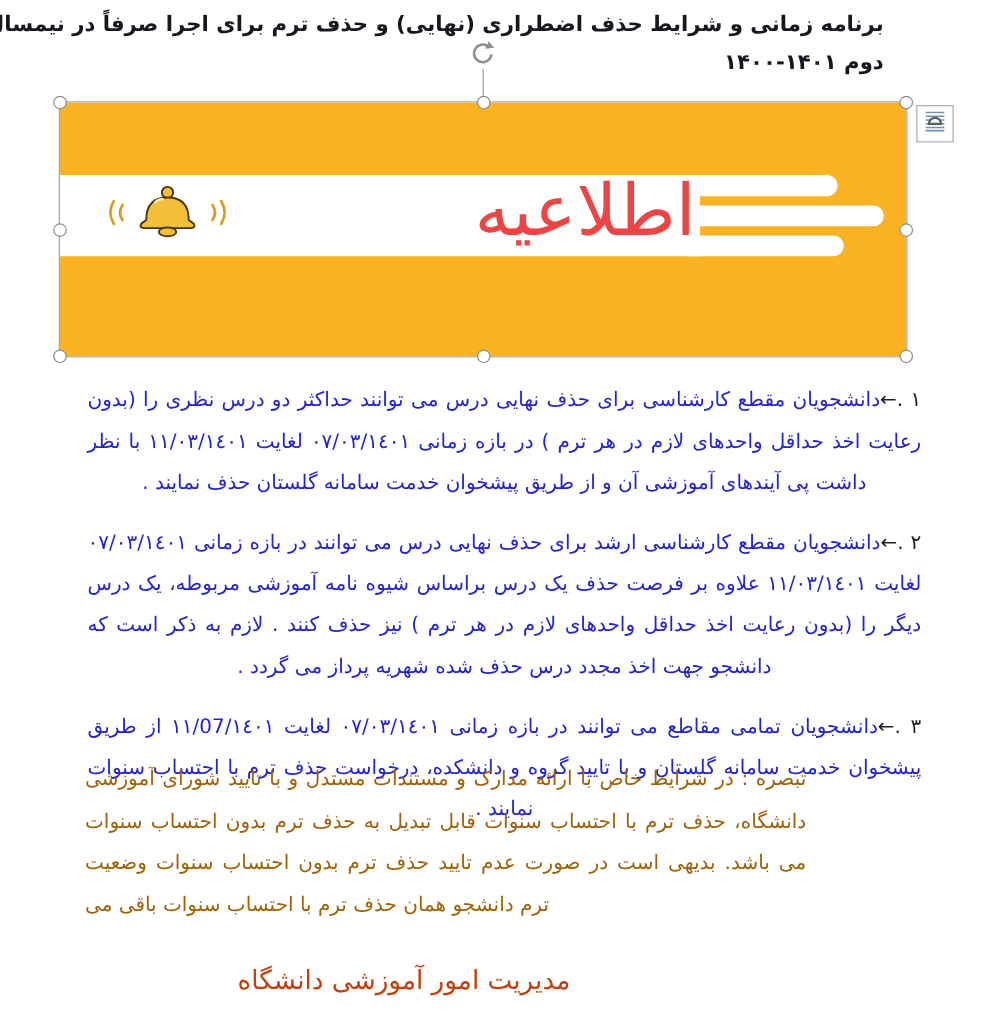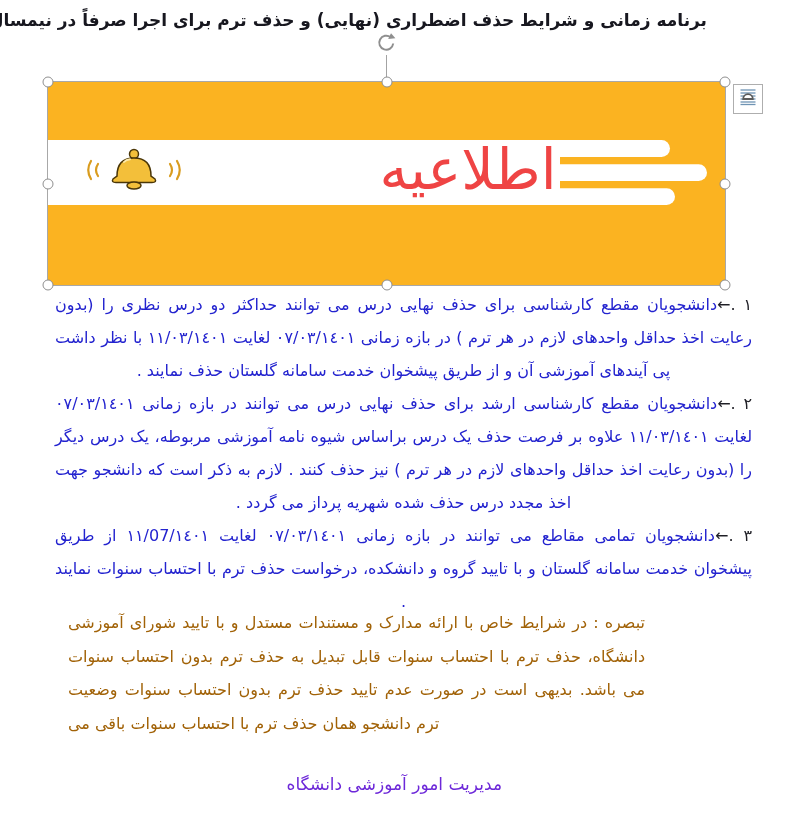--- a/index.html
+++ b/index.html
@@ -45,40 +45,41 @@
     position:absolute;left:733px;top:84px;width:30px;height:30px;
     background:#ffffff;border:1px solid #aeaeae;
     display:flex;align-items:center;justify-content:center;box-sizing:border-box;
   }
   
   .body-text{
     position:absolute;left:55px;top:288px;width:697px;
     direction:rtl;color:#2323cf;
     font-size:16px;line-height:33px;text-align:justify;
   }
-  .body-text p{margin:0;text-align:justify;text-align-last:center;}
+  .body-text p{margin:15px;text-align:justify;text-align-last:center;}
   .body-text .marker{color:#1f1f26;}
   .note-text{
     position:absolute;left:68px;top:606px;width:577px;
     direction:rtl;color:#a16207;
     font-size:16px;line-height:33.5px;text-align:justify;text-align-last:left;
     margin:0;
   }
   .signature{
     position:absolute;left:190px;top:768px;width:312px;
-    direction:rtl;text-align:right;color:#6d28d9;font-size:17px;line-height:32px;
+    direction:rtl;text-align:left;color:#c2410c;font-size:21px;line-height:32px;
   }
 </style>
 </head>
 <body>
 
 <div class="page">
 
   <div class="doc-title">
     <div class="t-line">برنامه زمانی و شرایط حذف اضطراری (نهایی) و حذف ترم برای اجرا صرفاً در نیمسال</div>
+    <div class="t-line">دوم ۱۴۰۱-۱۴۰۰</div>
   </div>
 
   <div class="layout-btn">
     <span>
       <svg width="20" height="20" viewBox="0 0 20 20">
         <g stroke="#6f94b4" stroke-width="1.3">
           <line x1="2.5" y1="3" x2="17.5" y2="3"></line>
           <line x1="2.5" y1="6" x2="17.5" y2="6"></line>
           <line x1="2.5" y1="9" x2="17.5" y2="9"></line>
           <line x1="2.5" y1="12" x2="17.5" y2="12"></line>

